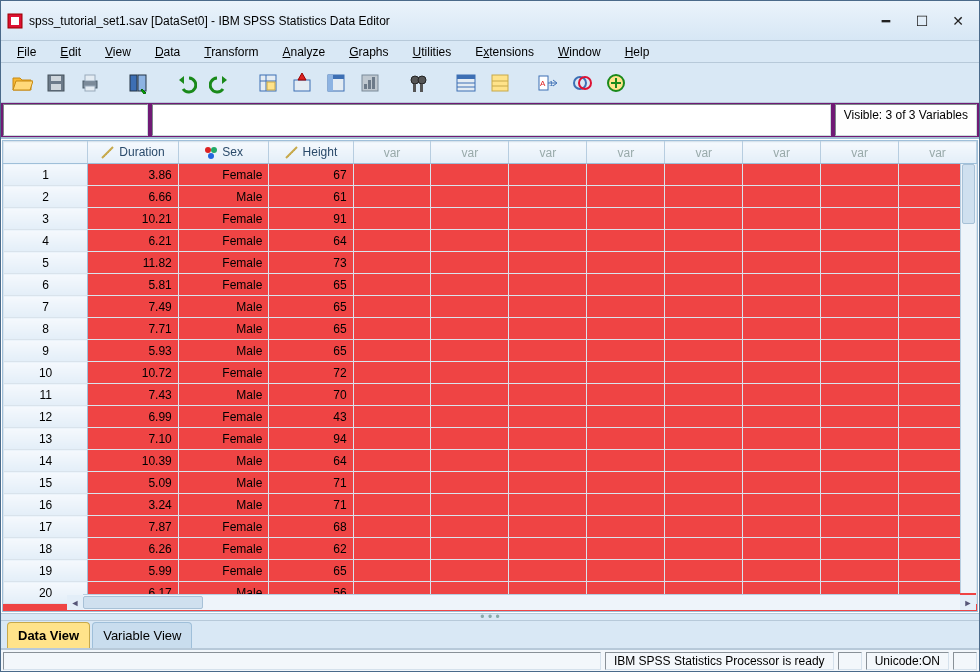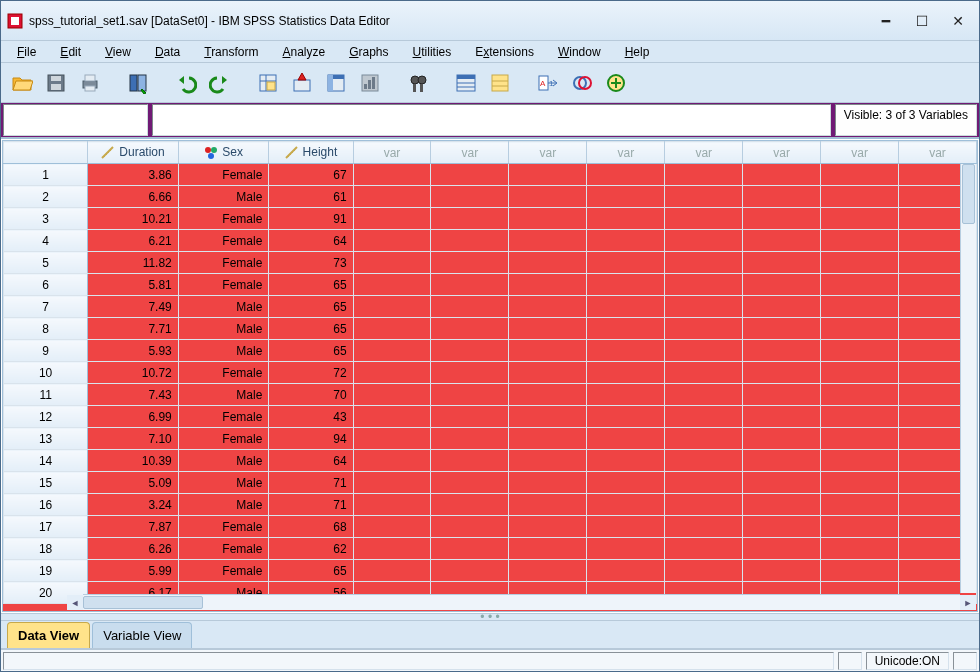--- a/index.html
+++ b/index.html
@@ -609,18 +609,19 @@
     <div class="gridsplit">• • •</div>
   </div>
 
   <div class="viewtabs">
     <div class="viewtab active">Data View</div>
     <div class="viewtab">Variable View</div>
   </div>
 
   <div class="statusbar">
     <div class="spacer"></div>
+    <div class="cell">IBM SPSS Statistics Processor is ready</div>
     <div class="cell" style="width:24px"></div>
     <div class="cell">Unicode:ON</div>
     <div class="cell" style="width:24px"></div>
   </div>
 
 </div>
 
 </body></html>

